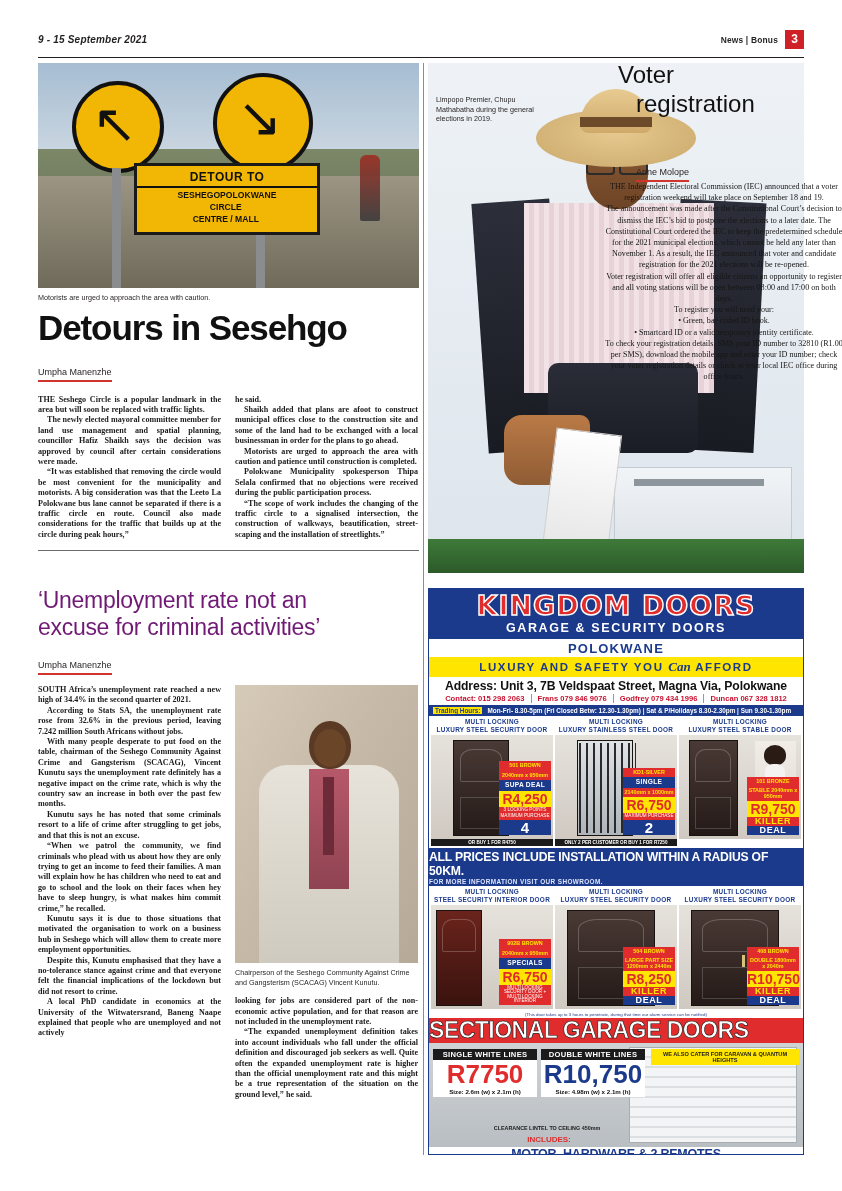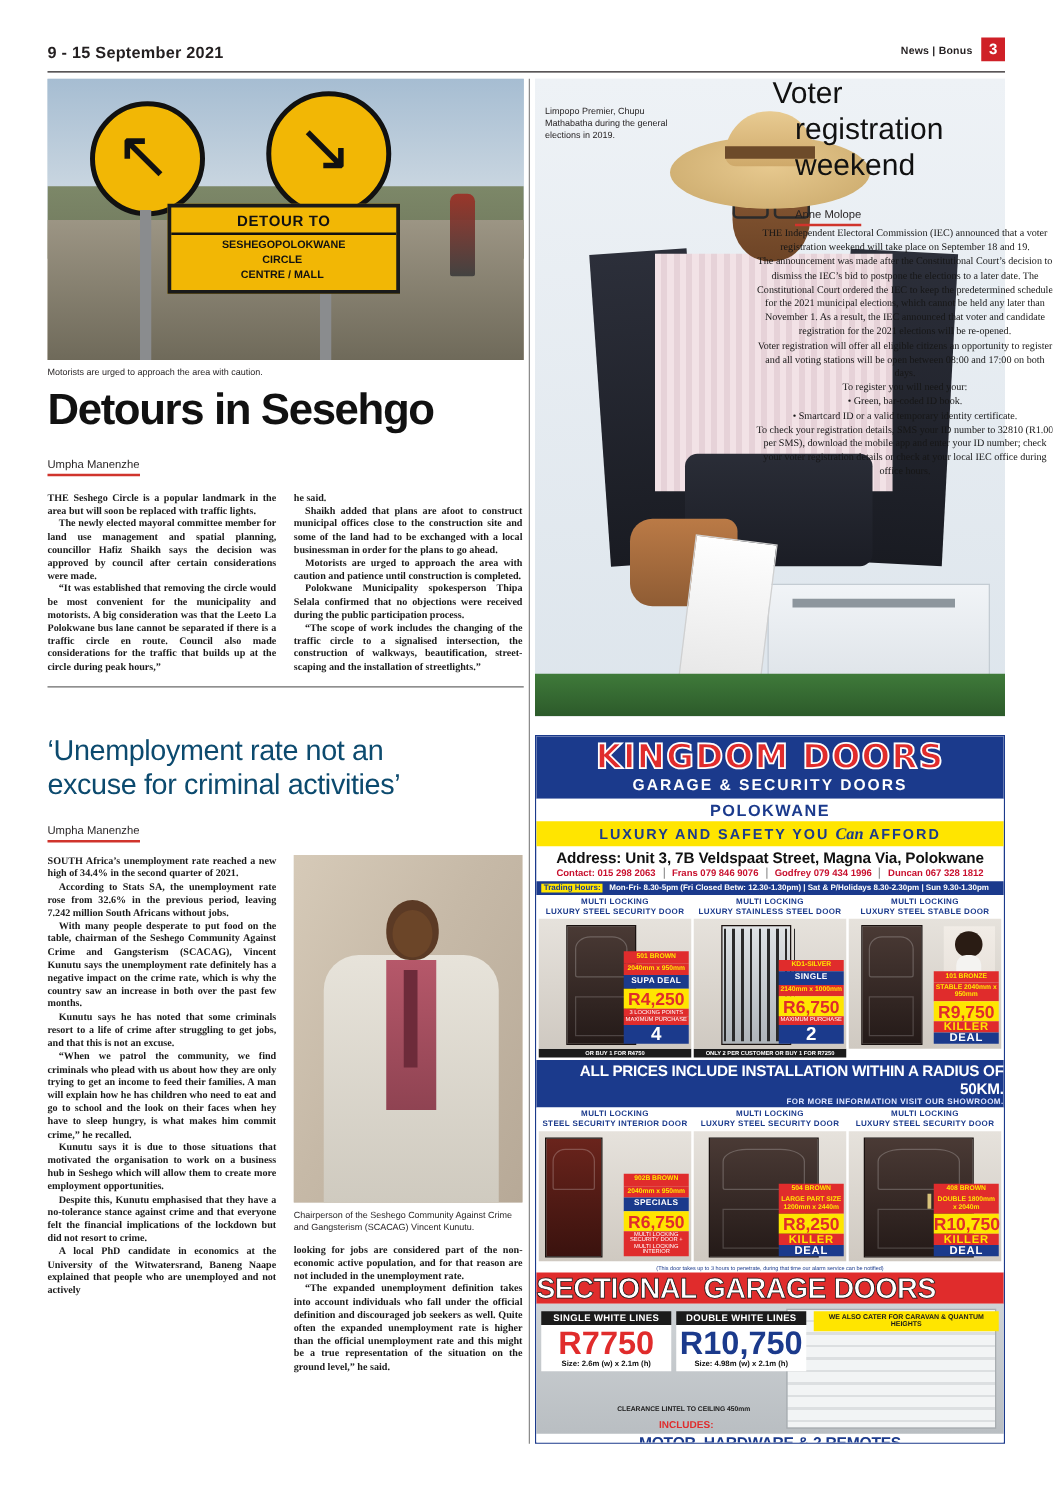--- a/index.html
+++ b/index.html
@@ -13,21 +13,21 @@
   .page { position: absolute; inset: 0; }
 
   
   #masthead {
     position: absolute; left: 38px; top: 32px; width: 766px; height: 26px;
     border-bottom: 1.6px solid #231f20;
   }
   .mast-date {
     position: absolute; left: 0; top: 2px;
     font-family: "Liberation Sans", sans-serif;
-    font-size: 13px; font-weight: bold; color: #231f20; letter-spacing: .2px;
+    font-size: 10px; font-weight: bold; color: #231f20; letter-spacing: .2px; font-style: italic;
   }
   .mast-right {
     position: absolute; right: 26px; top: 3px;
     font-family: "Liberation Sans", sans-serif;
     font-size: 8.4px; font-weight: bold; color: #231f20; letter-spacing: .2px;
   }
   .mast-pageno {
     position: absolute; right: 0; top: -2px;
     width: 19px; height: 19px; background: #cf2027;
     color: #fff; font-family: "Liberation Sans", sans-serif;
@@ -101,21 +101,21 @@
     margin-top: 13px; display: flex; gap: 14px;
   }
   #detour-cols > div { width: 183px; }
 
   .rule-h { border-top: 1.4px solid #6b6b6b; }
 
   
   #art-unemp { position: absolute; left: 38px; top: 573px; width: 381px; }
   #unemp-head {
     font-family: "Liberation Sans", sans-serif;
-    font-size: 23px; line-height: 27px; color: #0c4a6e; letter-spacing: -.3px;
+    font-size: 23px; line-height: 27px; color: #701a75; letter-spacing: -.3px;
     margin-top: 14px;
   }
   #unemp-byline-wrap { margin-top: 13px; }
   #unemp-cols { margin-top: 10px; display: flex; gap: 14px; }
   #unemp-cols > div { width: 183px; }
   #kunutu-photo {
     width: 183px; height: 278px; overflow: hidden; position: relative;
     background: linear-gradient(#cdbfae, #b2a characters 100%);
     background: linear-gradient(#cfc3b2 0%, #c2b4a3 40%, #b6a998 100%);
     margin-bottom: 5px;
@@ -170,21 +170,21 @@
     background:linear-gradient(#fefefe,#e3e3e3); transform: rotate(7deg);
     border:1px solid #d0d0d0; }
   .vp-box { position:absolute; left:186px; top:404px; width:178px; height:106px;
     background:linear-gradient(#f1f4f7,#d8dee4); border:1px solid #c4ccd3; }
   .vp-boxslot { position:absolute; left:206px; top:416px; width:130px; height:7px;
     background:#8d969d; }
   .vp-green { position:absolute; left:0; bottom:0; width:100%; height:34px;
     background:linear-gradient(#3f7a3a,#2c5a2a); }
 
   #voter-caption {
-    position: absolute; left: 8px; top: 21px; width: 100px;
+    position: absolute; left: 8px; top: 32px; width: 100px;
   }
   #voter-head {
     position: absolute; left: 190px; top: -3px; width: 186px;
     font-family: "Liberation Sans", sans-serif;
     font-size: 24px; line-height: 29px; color: #111;
   }
   #voter-head .ln2 { padding-left: 18px; }
   #voter-head .ln3 { padding-left: 18px; }
   #voter-byline-wrap { position: absolute; left: 208px; top: 98px; }
   #voter-body {
@@ -272,21 +272,21 @@
   .pt-blue { background: #1b3a8c; color: #fff; font-size: 6.6px; font-weight: bold; padding: 2px 1px; letter-spacing:.3px;}
   .pt-price { background: #ffe500; color: #e02c2c; font-size: 14px; font-weight: bold; padding: 1px 0; }
   .pt-note { background: #e02c2c; color: #fff; font-size: 4.6px; padding: 1px; }
   .pt-num { background:#1b3a8c; color:#fff; font-size: 15px; font-weight:bold; }
   .pt-killer { background:#e02c2c; color:#ffe500; font-size: 9px; font-weight:bold; letter-spacing:.6px;}
   .pt-deal { background:#1b3a8c; color:#fff; font-size: 9px; font-weight:bold; letter-spacing:.6px;}
   .door-foot { background:#1b1b1b; color:#fff; font-size:4.6px; font-weight:bold;
      text-align:center; padding:1px 0; }
 
   .ad-banner-blue {
-    background: #1b3a8c; color: #fff; text-align: right; padding: 2px 0 1px;
+    background: #1b3a8c; color: #fff; text-align: left; padding: 2px 0 1px;
   }
   .ad-banner-blue .b1 { font-size: 12.2px; font-weight: bold; letter-spacing: -.2px; }
   .ad-banner-blue .b2 { font-size: 6.4px; font-weight: bold; letter-spacing: .4px; color:#dfe6ff;}
 
   .ad-discl { background:#fff; color:#1b3a8c; font-size:4.4px; text-align:center; padding:1px 0; }
 
   .sect-head {
     background: #e02c2c; color: #fff; text-align: left;
     font-size: 23px; font-weight: bold; letter-spacing: -.5px; line-height: 25px;
     -webkit-text-stroke: .6px #111;
@@ -445,21 +445,20 @@
       <div class="vp-hand"></div>
       <div class="vp-ballot"></div>
       <div class="vp-green"></div>
     </div>
 
     <div id="voter-caption" class="caption">Limpopo Premier, Chupu Mathabatha during the general elections in 2019.</div>
 
     <div id="voter-head">
       <div class="ln1">Voter</div>
       <div class="ln2">registration</div>
-      <div class="ln3">weekend</div>
     </div>
 
     <div id="voter-byline-wrap">
       <span class="byline">Anne Molope</span>
     </div>
 
     <div id="voter-body">
       <p>THE Independent Electoral Commission (IEC) announced that a voter registration weekend will take place on September 18 and 19.</p>
       <p>The announcement was made after the Constitutional Court’s decision to dismiss the IEC’s bid to postpone the elections to a later date. The Constitutional Court ordered the IEC to keep the predetermined schedule for the 2021 municipal elections, which cannot be held any later than November 1. As a result, the IEC announced that voter and candidate registration for the 2021 elections will be re-opened.</p>
       <p>Voter registration will offer all eligible citizens an opportunity to register and all voting stations will be open between 08:00 and 17:00 on both days.</p>

